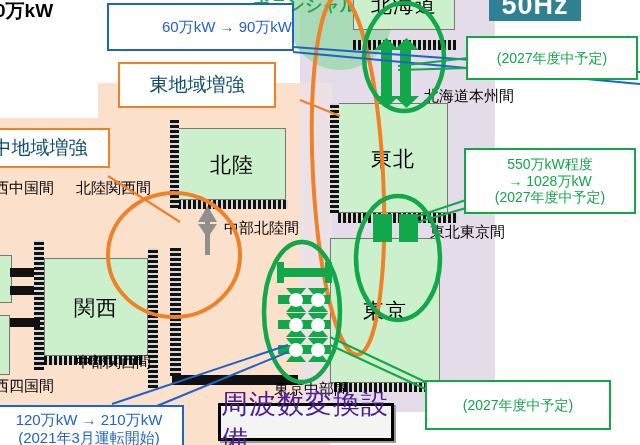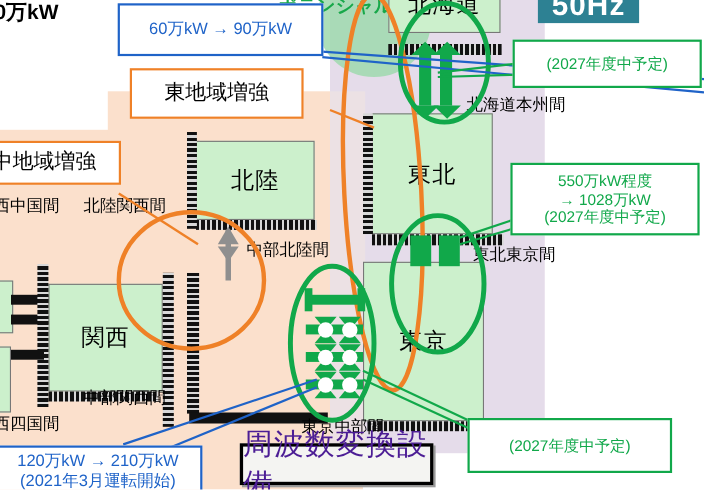--- a/index.html
+++ b/index.html
@@ -48,21 +48,21 @@
     box-sizing:border-box;
     display:flex;flex-direction:column;
     align-items:center;justify-content:center;
     text-align:center;
     line-height:1.18;
     white-space:nowrap;
   }
   .callout .l{display:block;}
   .cal-blue{border:2px solid #1f63c8;color:#1f63c8;font-size:15px;}
   .cal-green{border:2px solid #11a84a;color:#11a84a;font-size:14px;}
-  .cal-orange{border:2px solid #ef8127;color:#000000;font-size:19px;}
+  .cal-orange{border:2px solid #ef8127;color:#0c4a6e;font-size:19px;}
 
   
   .legendbox{
     background:#f4f4f2;
     border:3px solid #000000;
     box-sizing:border-box;
     display:flex;align-items:center;justify-content:center;
     color:#4c1d95;font-size:27px;letter-spacing:1px;
     box-shadow:2px 2px 0 #9a9a9a;
   }
@@ -245,21 +245,21 @@
       <path d="M432,385 L330,337"></path>
       <path d="M432,392 L330,345"></path>
     </g>
 
     <g stroke="#1f63c8" stroke-width="2" fill="none">
       <path d="M112,404 L288,345"></path>
       <path d="M152,408 L288,352"></path>
     </g>
   </svg>
 
-  <div class="abs callout cal-blue" style="left:107px;top:3px;width:187px;height:48px;">
+  <div class="abs callout cal-blue" style="left:107px;top:3px;width:187px;height:48px;align-items:flex-end;">
     <span class="l">60万kW → 90万kW</span>
   </div>
 
   <div class="abs callout cal-orange" style="left:118px;top:62px;width:158px;height:46px;">
     <span class="l">東地域増強</span>
   </div>
 
   <div class="abs callout cal-orange" style="left:-30px;top:128px;width:140px;height:40px;">
     <span class="l">中地域増強</span>
   </div>

